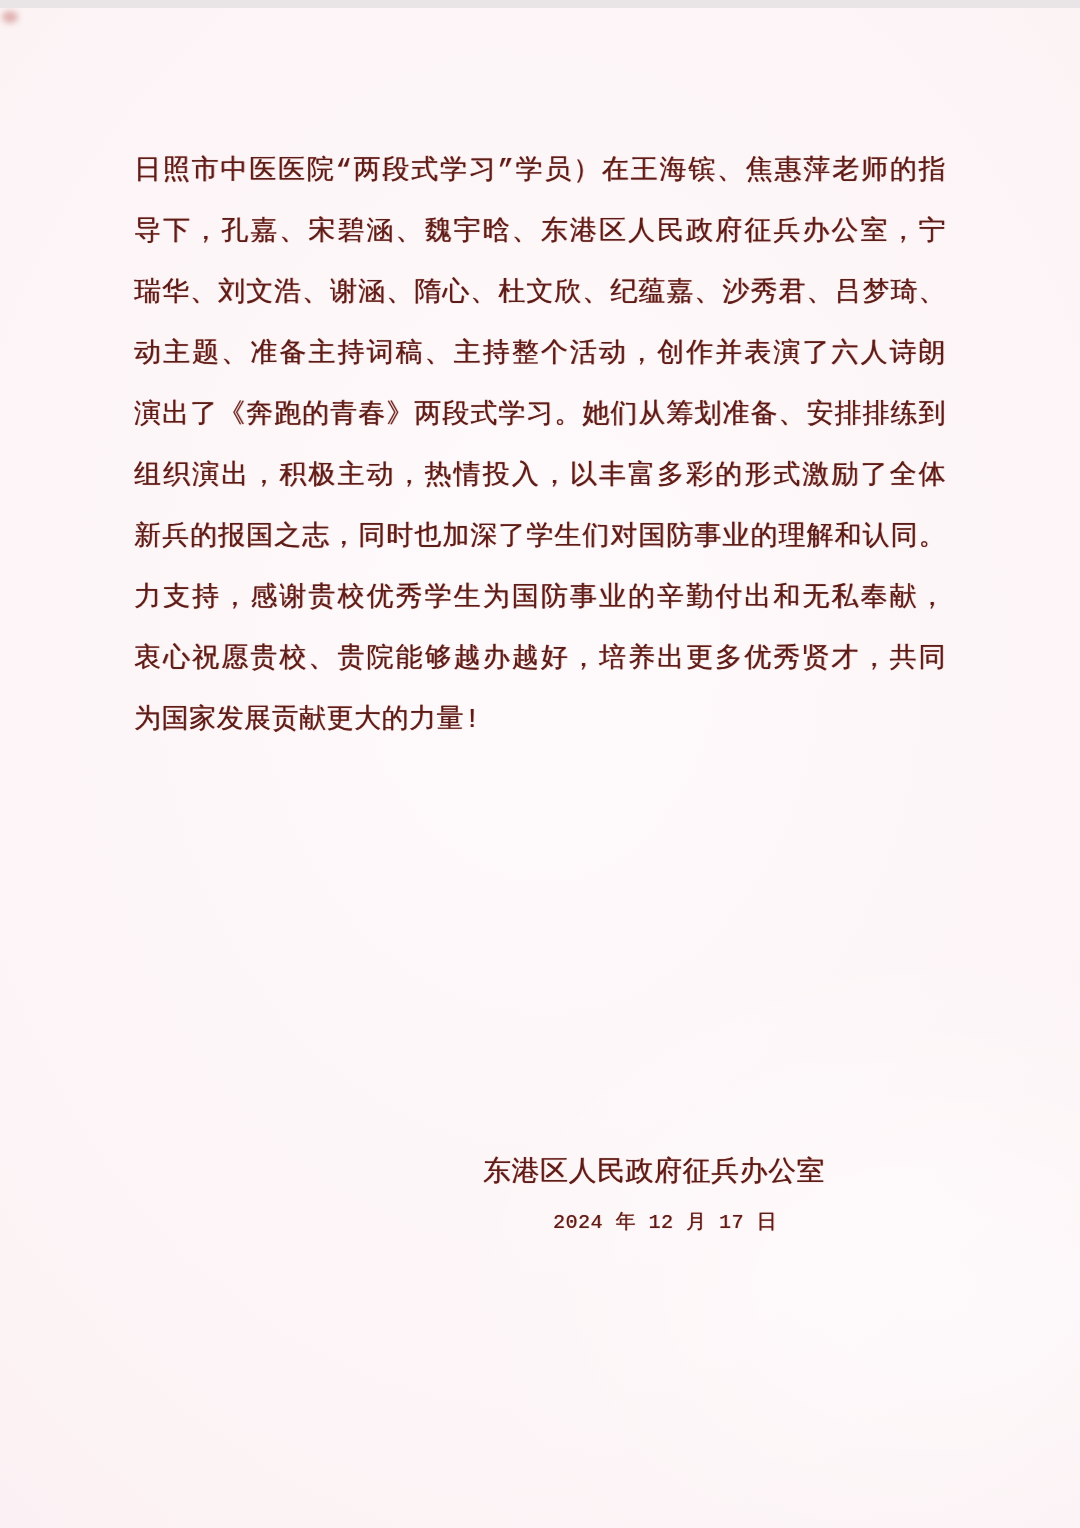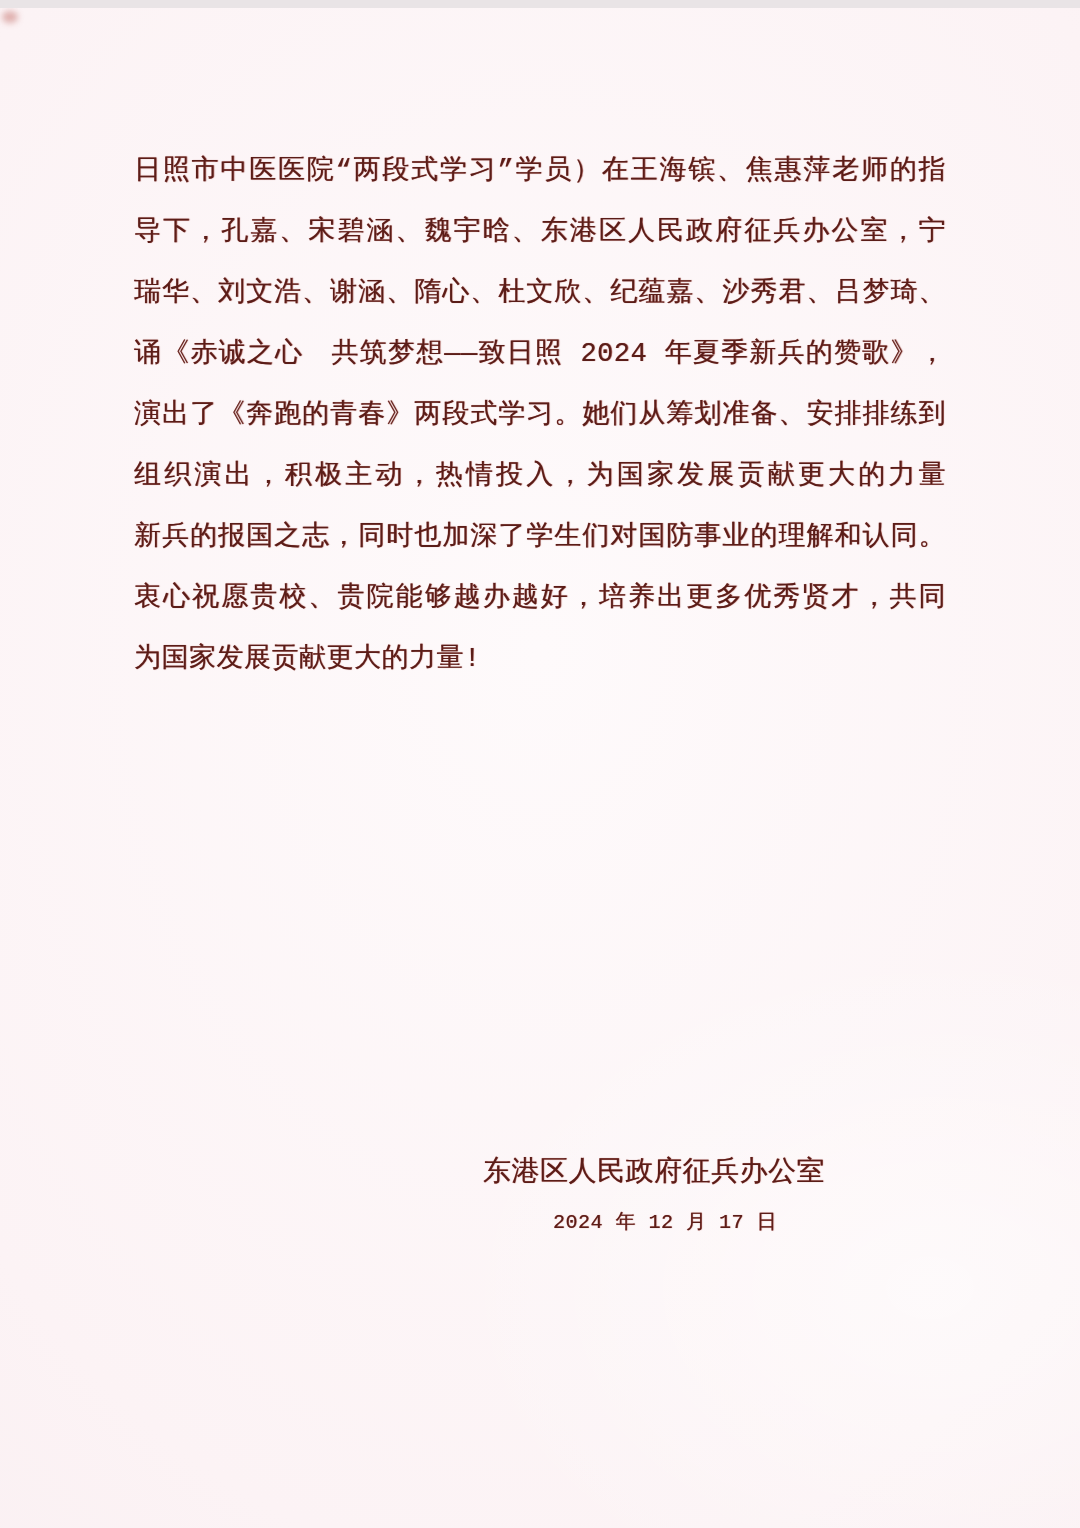--- a/index.html
+++ b/index.html
@@ -77,24 +77,25 @@
 <body>
 
 <div class="page">
 
   <div class="scan-artifact"></div>
 
   <div class="body-text">
     <div class="line">日照市中医医院“两段式学习”学员）在王海镔、焦惠萍老师的指</div>
     <div class="line">导下，孔嘉、宋碧涵、魏宇晗、东港区人民政府征兵办公室，宁</div>
     <div class="line">瑞华、刘文浩、谢涵、隋心、杜文欣、纪蕴嘉、沙秀君、吕梦琦、</div>
-    <div class="line">诵《赤诚之心　共筑梦想——致日照 2024 年夏季新兵的赞歌》，</div>
+    <div class="line">动主题、准备主持词稿、主持整个活动，创作并表演了六人诗朗</div>
     <div class="line">演出了《奔跑的青春》两段式学习。她们从筹划准备、安排排练到</div>
-    <div class="line">组织演出，积极主动，热情投入，为国家发展贡献更大的力量</div>
+    <div class="line">组织演出，积极主动，热情投入，以丰富多彩的形式激励了全体</div>
     <div class="line">新兵的报国之志，同时也加深了学生们对国防事业的理解和认同。</div>
+    <div class="line">力支持，感谢贵校优秀学生为国防事业的辛勤付出和无私奉献，</div>
     <div class="line">衷心祝愿贵校、贵院能够越办越好，培养出更多优秀贤才，共同</div>
     <div class="line last">为国家发展贡献更大的力量!</div>
   </div>
 
   <div class="signature">东港区人民政府征兵办公室</div>
   <div class="date-line">2024 年 12 月 17 日</div>
 
 </div>
 
 </body></html>

